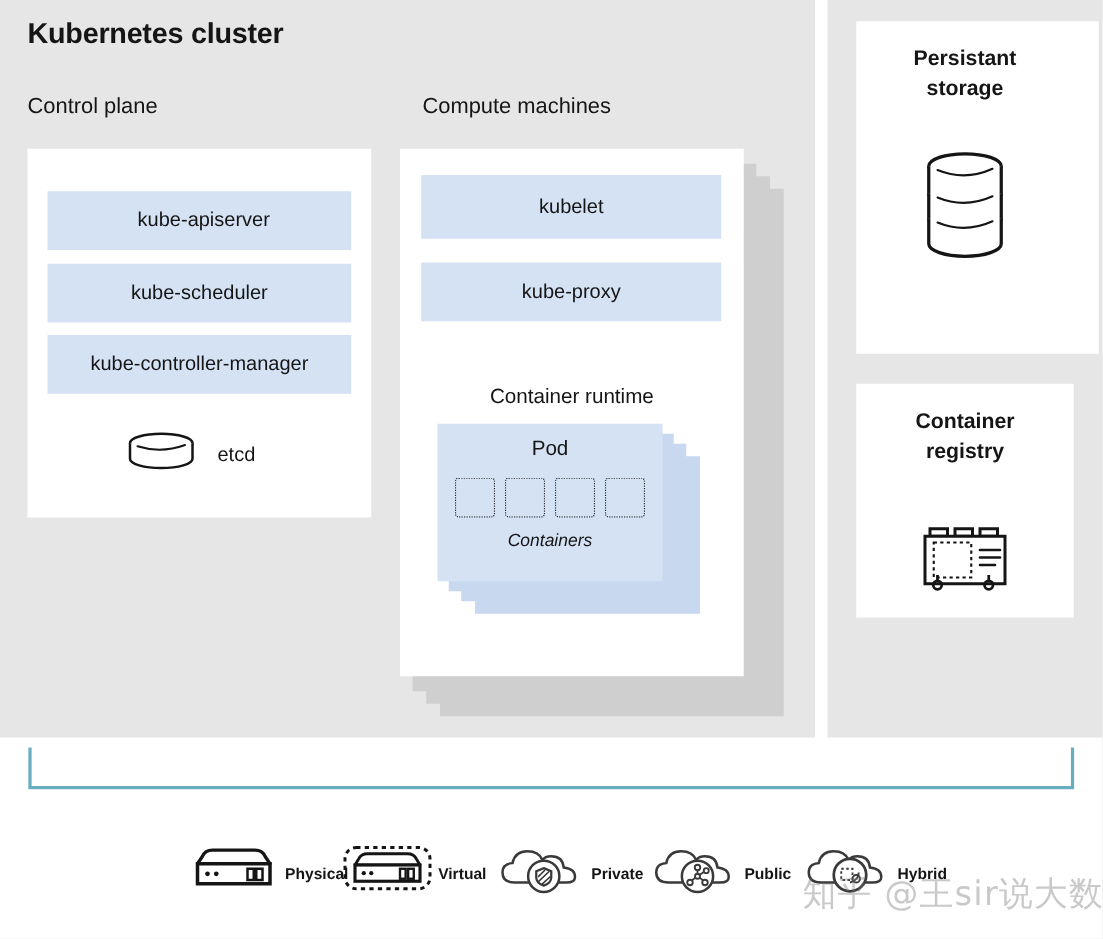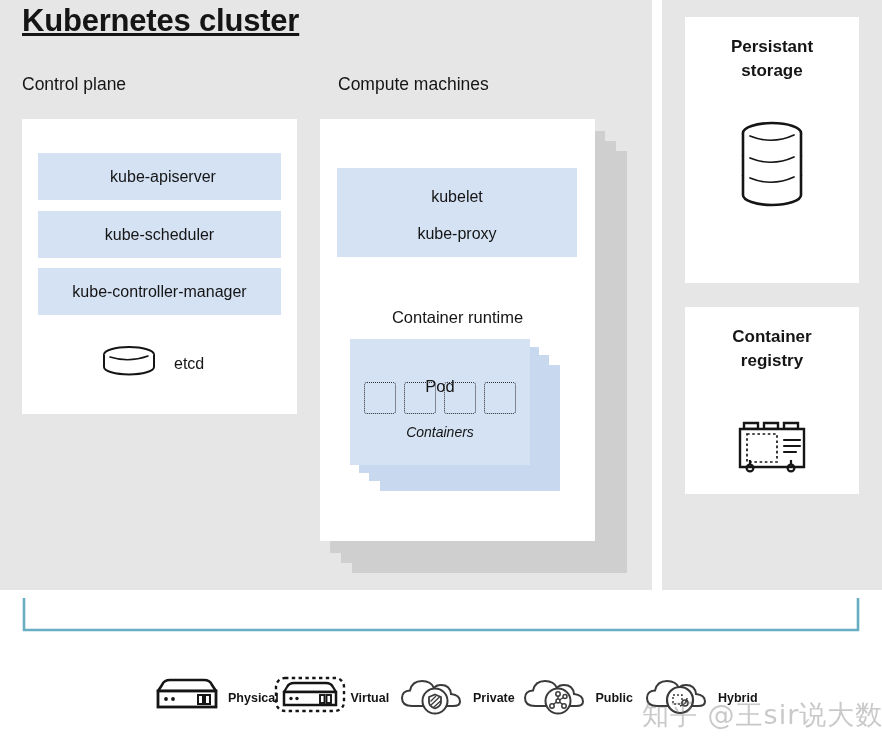--- a/index.html
+++ b/index.html
@@ -19,22 +19,22 @@
   
   .panel-gray {
     position: absolute;
     background: #e6e6e6;
   }
   #cluster-panel { left: 0; top: 0; width: 652px; height: 590px; }
   #side-panel    { left: 662px; top: 0; width: 220px; height: 590px; }
 
   
   #cluster-title {
-    position: absolute; left: 22px; top: 3px;
-    font-size: 31px; font-weight: bold; letter-spacing: -0.2px; text-decoration: underline;
+    position: absolute; left: 22px; top: 13px;
+    font-size: 23px; font-weight: bold; letter-spacing: -0.2px;
   }
   .section-heading {
     position: absolute;
     font-size: 17.5px; font-weight: normal; color: #151515;
   }
   #control-plane-heading  { left: 22px;  top: 74px; }
   #compute-machines-heading { left: 338px; top: 74px; }
 
   
   .card-white { position: absolute; background: #ffffff; }
@@ -52,21 +52,21 @@
   .blue-bar {
     position: absolute;
     background: #d4e2f4;
     display: flex; align-items: center; justify-content: center;
     font-size: 16px; color: #151515;
   }
   #cp-bar-0 { left: 38px; top: 153px; width: 243px; height: 47px; padding-left: 7px; }
   #cp-bar-1 { left: 38px; top: 211px; width: 243px; height: 47px; }
   #cp-bar-2 { left: 38px; top: 268px; width: 243px; height: 47px; }
 
-  #cm-bar-0 { left: 337px; top: 168px; width: 240px; height: 57px; }
+  #cm-bar-0 { left: 337px; top: 140px; width: 240px; height: 51px; }
   #cm-bar-1 { left: 337px; top: 210px; width: 240px; height: 47px; }
 
   
   #etcd-group {
     position: absolute; left: 100px; top: 345px;
     display: flex; align-items: center; gap: 16px;
   }
   #etcd-label { font-size: 16px; }
 
   
@@ -79,38 +79,38 @@
   #pod-shadow-3 { left: 380px; top: 365px; width: 180px; height: 126px; }
   #pod-shadow-2 { left: 369px; top: 355px; width: 180px; height: 126px; }
   #pod-shadow-1 { left: 359px; top: 347px; width: 180px; height: 126px; }
 
   #pod-card {
     position: absolute; left: 350px; top: 339px; width: 180px; height: 126px;
     background: #d4e2f4;
   }
   #pod-label {
     position: absolute; left: 0; top: 11px; width: 180px;
-    text-align: center; font-size: 16.5px; margin-top: 27px;
+    text-align: center; font-size: 16.5px;
   }
   #containers-row {
     position: absolute; left: 14px; top: 43px; width: 152px;
     display: flex; justify-content: space-between;
   }
   .container-square {
     width: 32px; height: 32px;
     border: 1.6px dotted #2b2b2b;
     border-radius: 3px;
   }
   #containers-label {
     position: absolute; left: 0; top: 85px; width: 180px;
     text-align: center; font-size: 14px; font-style: italic;
   }
 
   
-  #storage-card  { left: 685px; top: 17px;  width: 174px; height: 266px; }
+  #storage-card  { left: 685px; top: 17px;  width: 194px; height: 266px; }
   #registry-card { left: 685px; top: 307px; width: 174px; height: 187px; }
 
   .side-title {
     position: absolute; left: 0; width: 174px;
     text-align: center; font-size: 17px; font-weight: bold;
     line-height: 24px; top: 18px;
   }
   .side-icon {
     position: absolute; left: 0; width: 174px;
     display: flex; justify-content: center; top: 100px;

